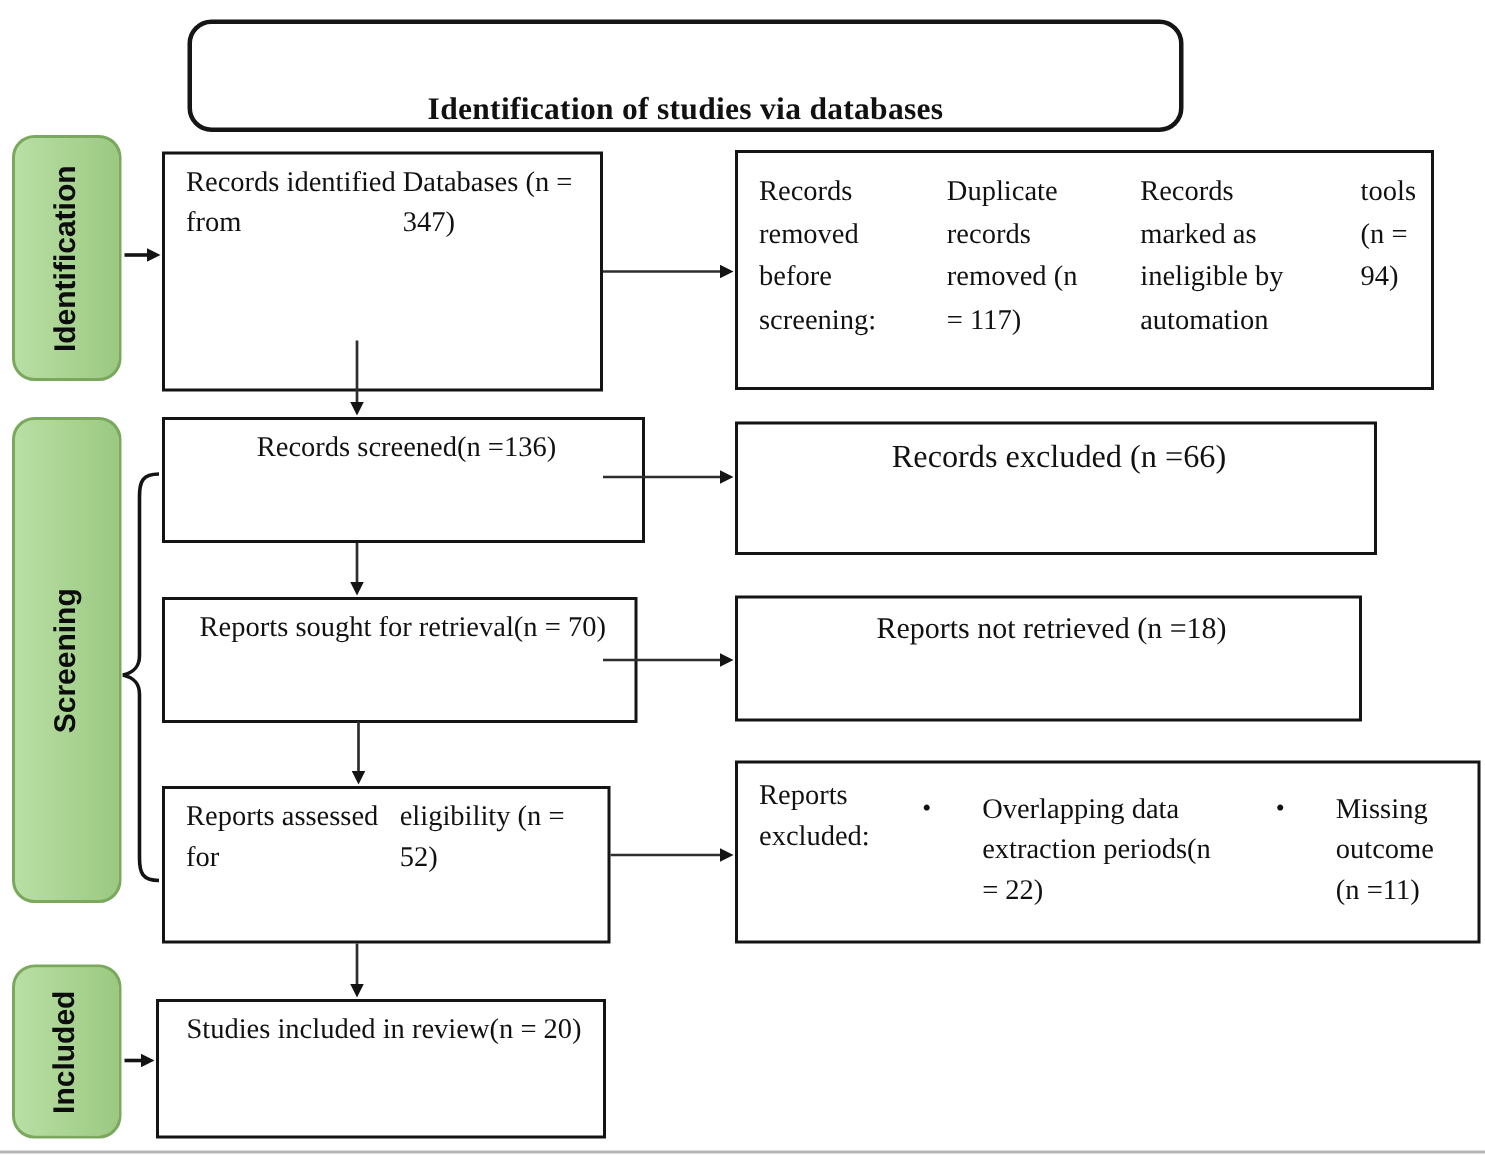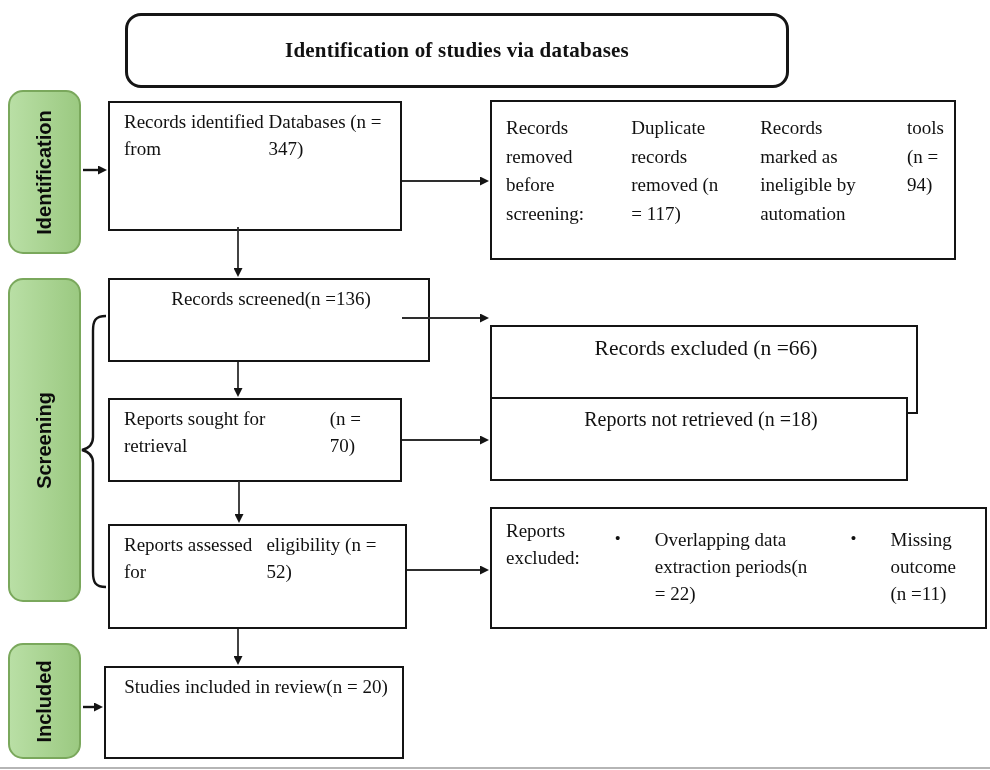--- a/index.html
+++ b/index.html
@@ -3,49 +3,49 @@
 <meta charset="utf-8">
 <style>
   html,body{margin:0;padding:0;background:#ffffff;}
   .canvas{
     position:relative;width:990px;height:770px;background:#ffffff;overflow:hidden;
     font-family:"Liberation Serif", serif;color:#111;
   }
   .title-box{
     position:absolute;left:125px;top:13px;width:664px;height:75px;box-sizing:border-box;
     border:3px solid #151515;border-radius:16px;background:#fff;
-    display:flex;align-items:center;justify-content:center;
+    display:flex;align-items:flex-end;justify-content:center;
     font-weight:bold;font-size:21px;letter-spacing:.2px;
   }
   .stage{
     position:absolute;left:8px;width:73px;box-sizing:border-box;
     background:linear-gradient(to right,#b9dfa5,#9bc981);
     border:2px solid #7aa85c;border-radius:15px;
     display:flex;align-items:center;justify-content:center;
   }
   .stage span{
     transform:rotate(-90deg);white-space:nowrap;
     font-family:"Liberation Sans", sans-serif;font-weight:bold;font-size:20px;color:#0c0c0c;
   }
   .stage-identification{top:90px;height:164px;}
   .stage-screening{top:278px;height:324px;}
   .stage-included{top:643px;height:116px;}
   .box{
     position:absolute;box-sizing:border-box;background:#fff;border:2.5px solid #141414;
     display:flex;justify-content:center;
     font-size:19px;line-height:1.42;padding:6px 10px 6px 14px;
   }
-  .b-records-identified{left:108px;top:101px;width:294px;height:130px;}
+  .b-records-identified{left:108px;top:101px;width:294px;height:160px;}
   .b-records-screened{left:108px;top:278px;width:322px;height:84px;}
-  .b-reports-sought{left:108px;top:398px;width:294px;height:84px;}
+  .b-reports-sought{left:108px;top:398px;width:317px;height:84px;}
   .b-reports-assessed{left:108px;top:524px;width:299px;height:105px;}
   .b-studies-included{left:104px;top:666px;width:300px;height:93px;}
   .b-studies-included .centered{text-align:center;}
   .b-records-removed{left:490px;top:100px;width:466px;height:160px;justify-content:flex-start;padding-top:12px;line-height:1.5;}
-  .b-records-excluded{left:490px;top:281px;width:428px;height:89px;font-size:21.5px;margin-top:44px;}
+  .b-records-excluded{left:490px;top:281px;width:428px;height:89px;font-size:21.5px;}
   .b-reports-not-retrieved{left:490px;top:397px;width:418px;height:84px;font-size:20px;}
   .b-reports-excluded{left:490px;top:507px;width:497px;height:122px;justify-content:flex-start;padding-top:9px;}
   .indent{padding-left:36px;}
   .bullet-row{display:flex;margin-top:9px;}
   .bullet-glyph{padding-left:28px;width:40px;flex:0 0 auto;font-size:17px;}
   svg.overlay{position:absolute;left:0;top:0;pointer-events:none;}
   .bottom-edge{position:absolute;left:0;top:767px;width:990px;height:1.5px;background:#b5b5b5;}
 </style>
 </head>
 <body>

